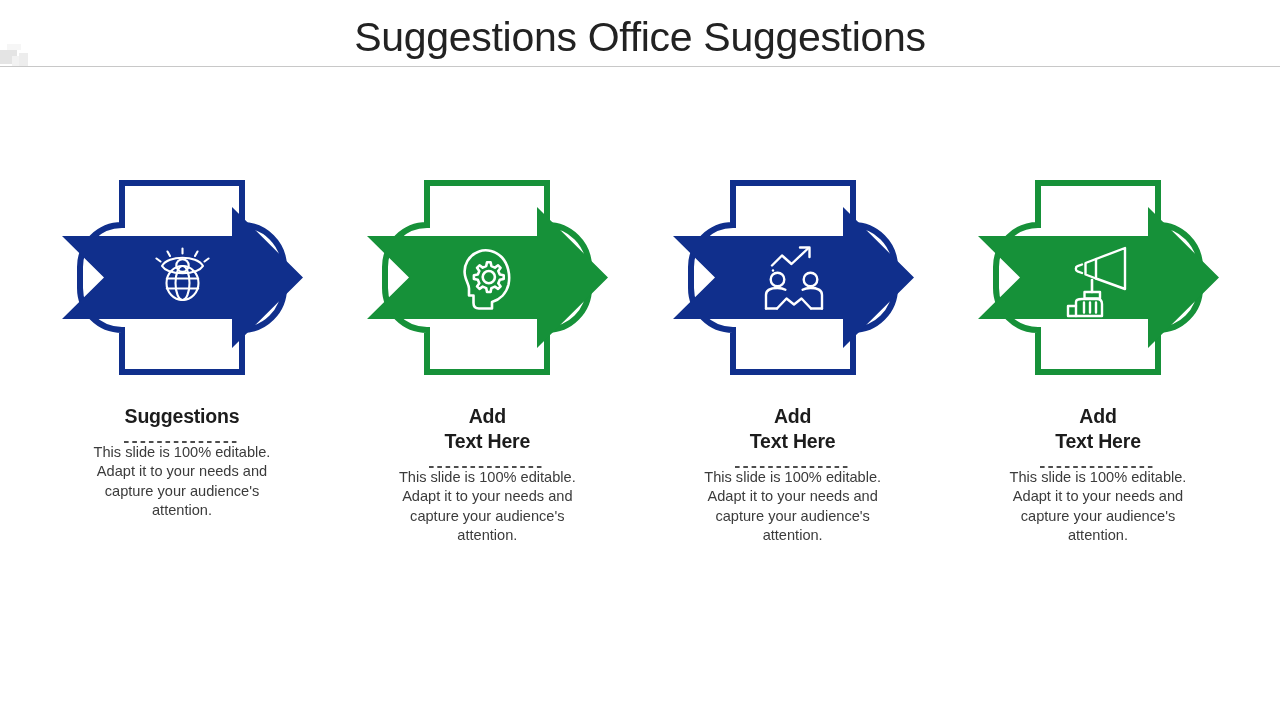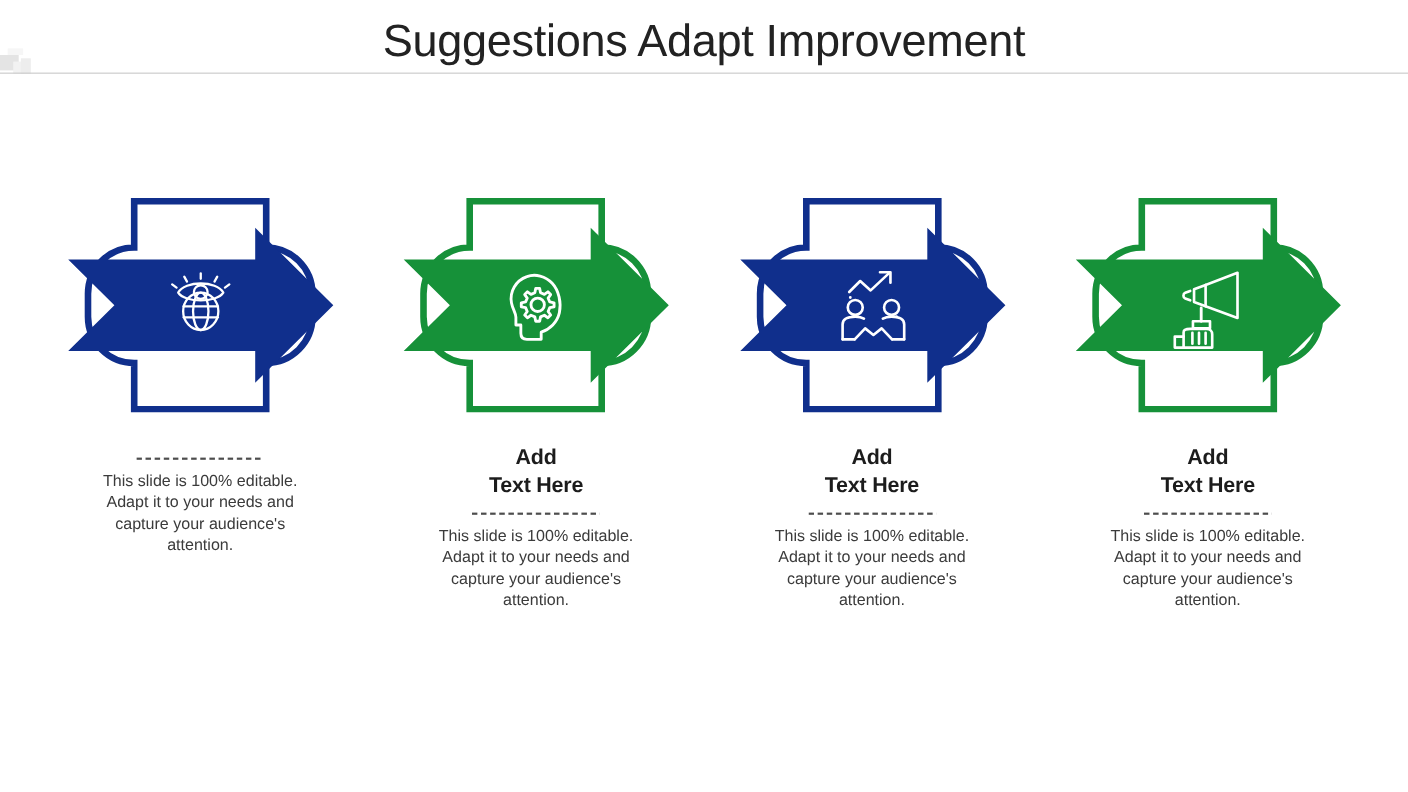--- a/index.html
+++ b/index.html
@@ -97,39 +97,38 @@
   .divider {
     margin-top: 12px;
     width: 116px;
     height: 2px;
     background-image: linear-gradient(to right, #4d4d4d 0 5px, rgba(0,0,0,0) 5px 8.3px);
     background-size: 8.3px 2px;
     background-repeat: repeat-x;
   }
 
   .col-body {
-    margin-top: 11px;
     width: 188px;
     text-align: center;
     font-size: 14.6px;
     line-height: 19.3px;
     color: #3b3b3b;
   }
 </style>
 </head>
 <body>
 
 <div class="corner-artifact">
   <i class="d"></i>
     <i class="a"></i>
     <i class="b"></i>
     <i class="c"></i>
 </div>
 
-<div class="slide-title">Suggestions Adapt Improvement</div>
+<div class="slide-title">Suggestions Office Suggestions</div>
 <div class="title-rule"></div>
 
 <div class="columns">
 
   <div class="col">
     <div class="graphic">
       <svg width="252" height="195" viewBox="0 0 252 195">
 
         <path fill="none" stroke="#102F8C" stroke-width="6" d="M 66,192 L 66,150 A 42,42 0 0 1 24,108 L 24,87 A 42,42 0 0 1 66,45 L 66,3
                  L 186,3 L 186,45 A 42,42 0 0 1 228,87 L 228,108 A 42,42 0 0 1 186,150
@@ -142,20 +141,21 @@
           <ellipse cx="126.5" cy="103" rx="7" ry="17"></ellipse>
           <path d="M 110.8,98.5 H 142.2 M 110.8,108.5 H 142.2"></path>
           <path d="M 106,86 C 112,75 141,75 147,86 C 141,95.5 112,95.5 106,86 Z"></path>
           <circle cx="126.5" cy="85.5" r="6.2"></circle>
           <path d="M 126.5,73.5 V 68.5 M 114,76 L 111.5,71.5 M 139,76 L 141.5,71.5
                    M 104.5,81.5 L 100.5,78.5 M 148.5,81.5 L 152.5,78.5"></path>
         </g>
       </svg>
     </div>
     <div class="col-heading">
+      <div>Suggestions</div>
     </div>
     <div class="divider"></div>
     <div class="col-body">This slide is 100% editable. Adapt it to your needs and capture your audience's attention.</div>
   </div>
 
   <div class="col">
     <div class="graphic">
       <svg width="252" height="195" viewBox="0 0 252 195">
         <path fill="none" stroke="#169139" stroke-width="6" d="M 66,192 L 66,150 A 42,42 0 0 1 24,108 L 24,87 A 42,42 0 0 1 66,45 L 66,3
                  L 186,3 L 186,45 A 42,42 0 0 1 228,87 L 228,108 A 42,42 0 0 1 186,150

